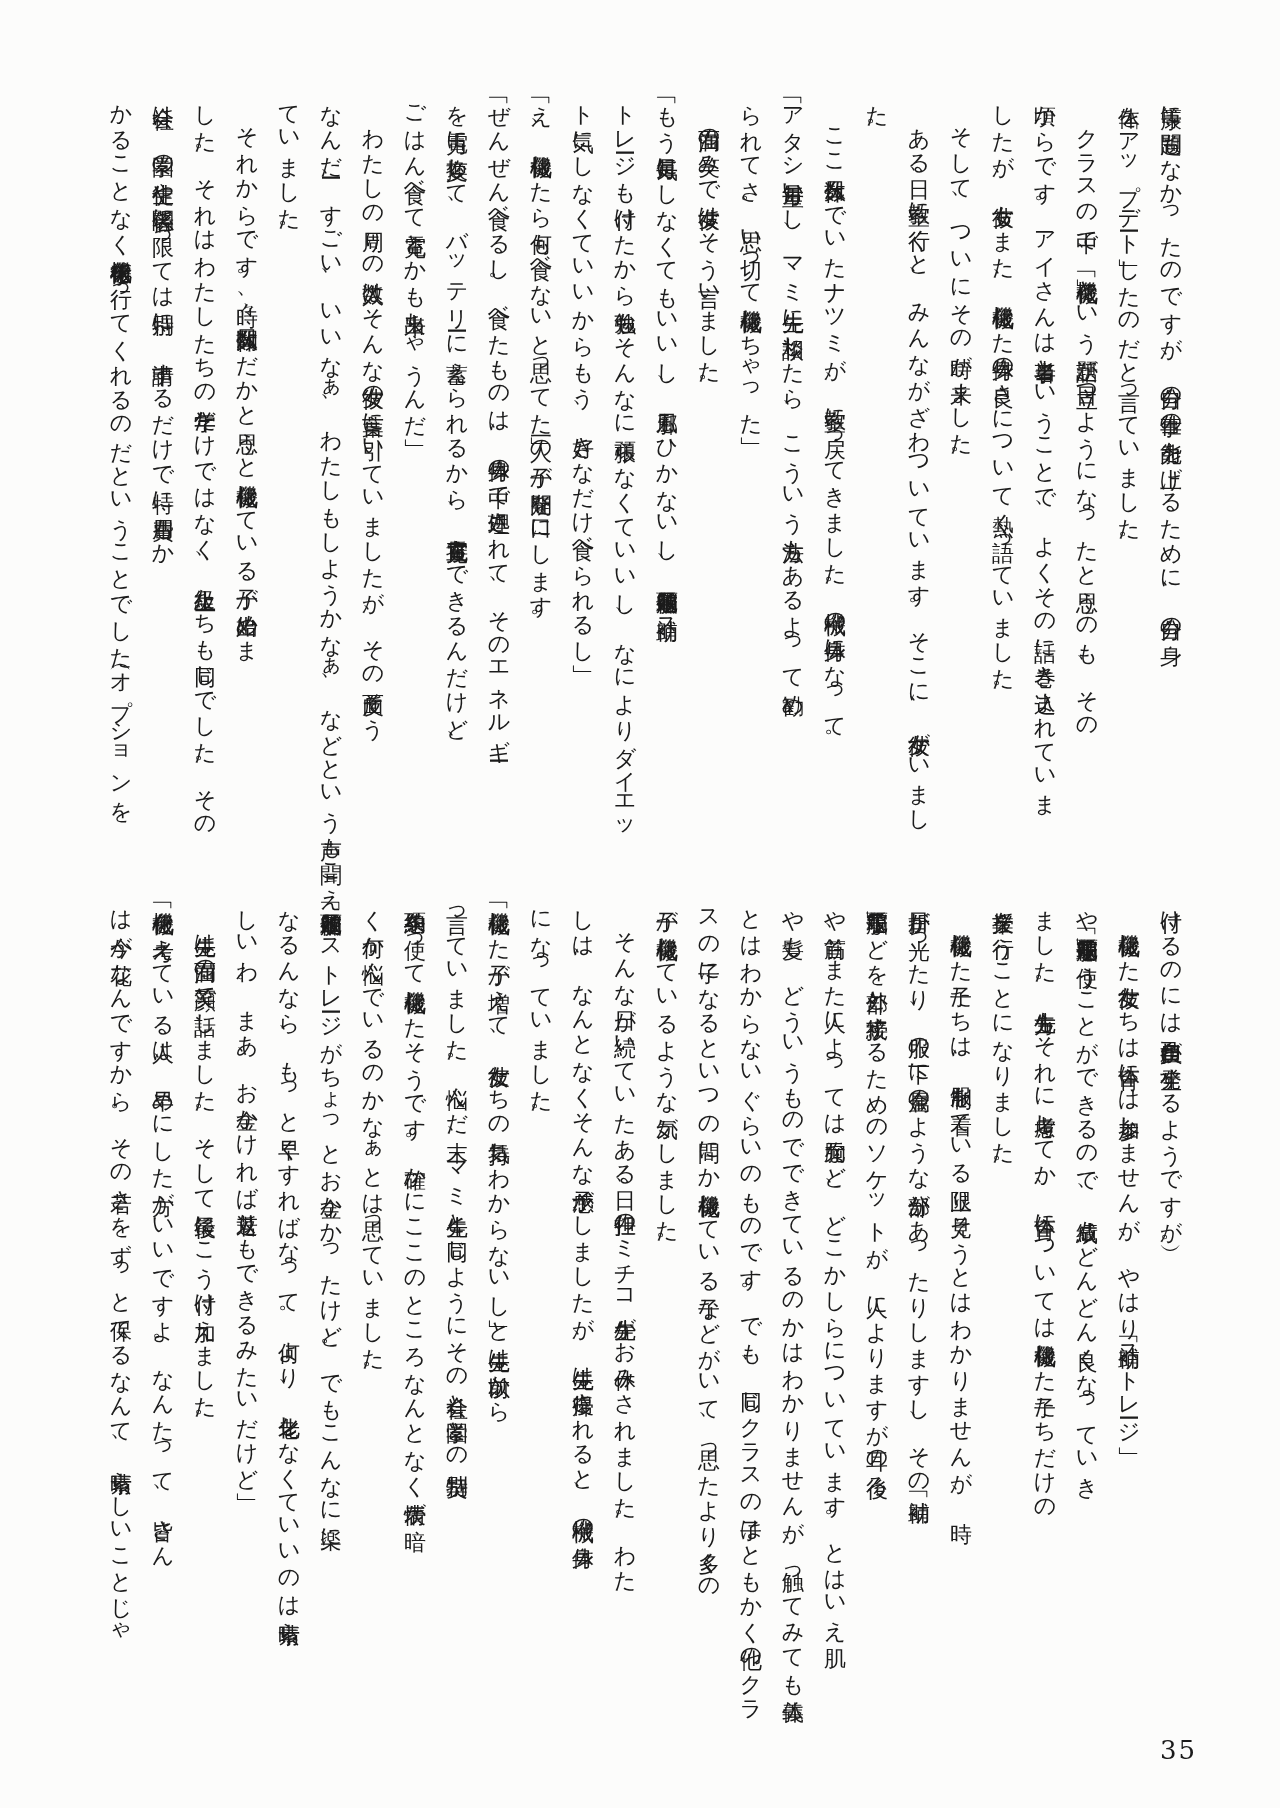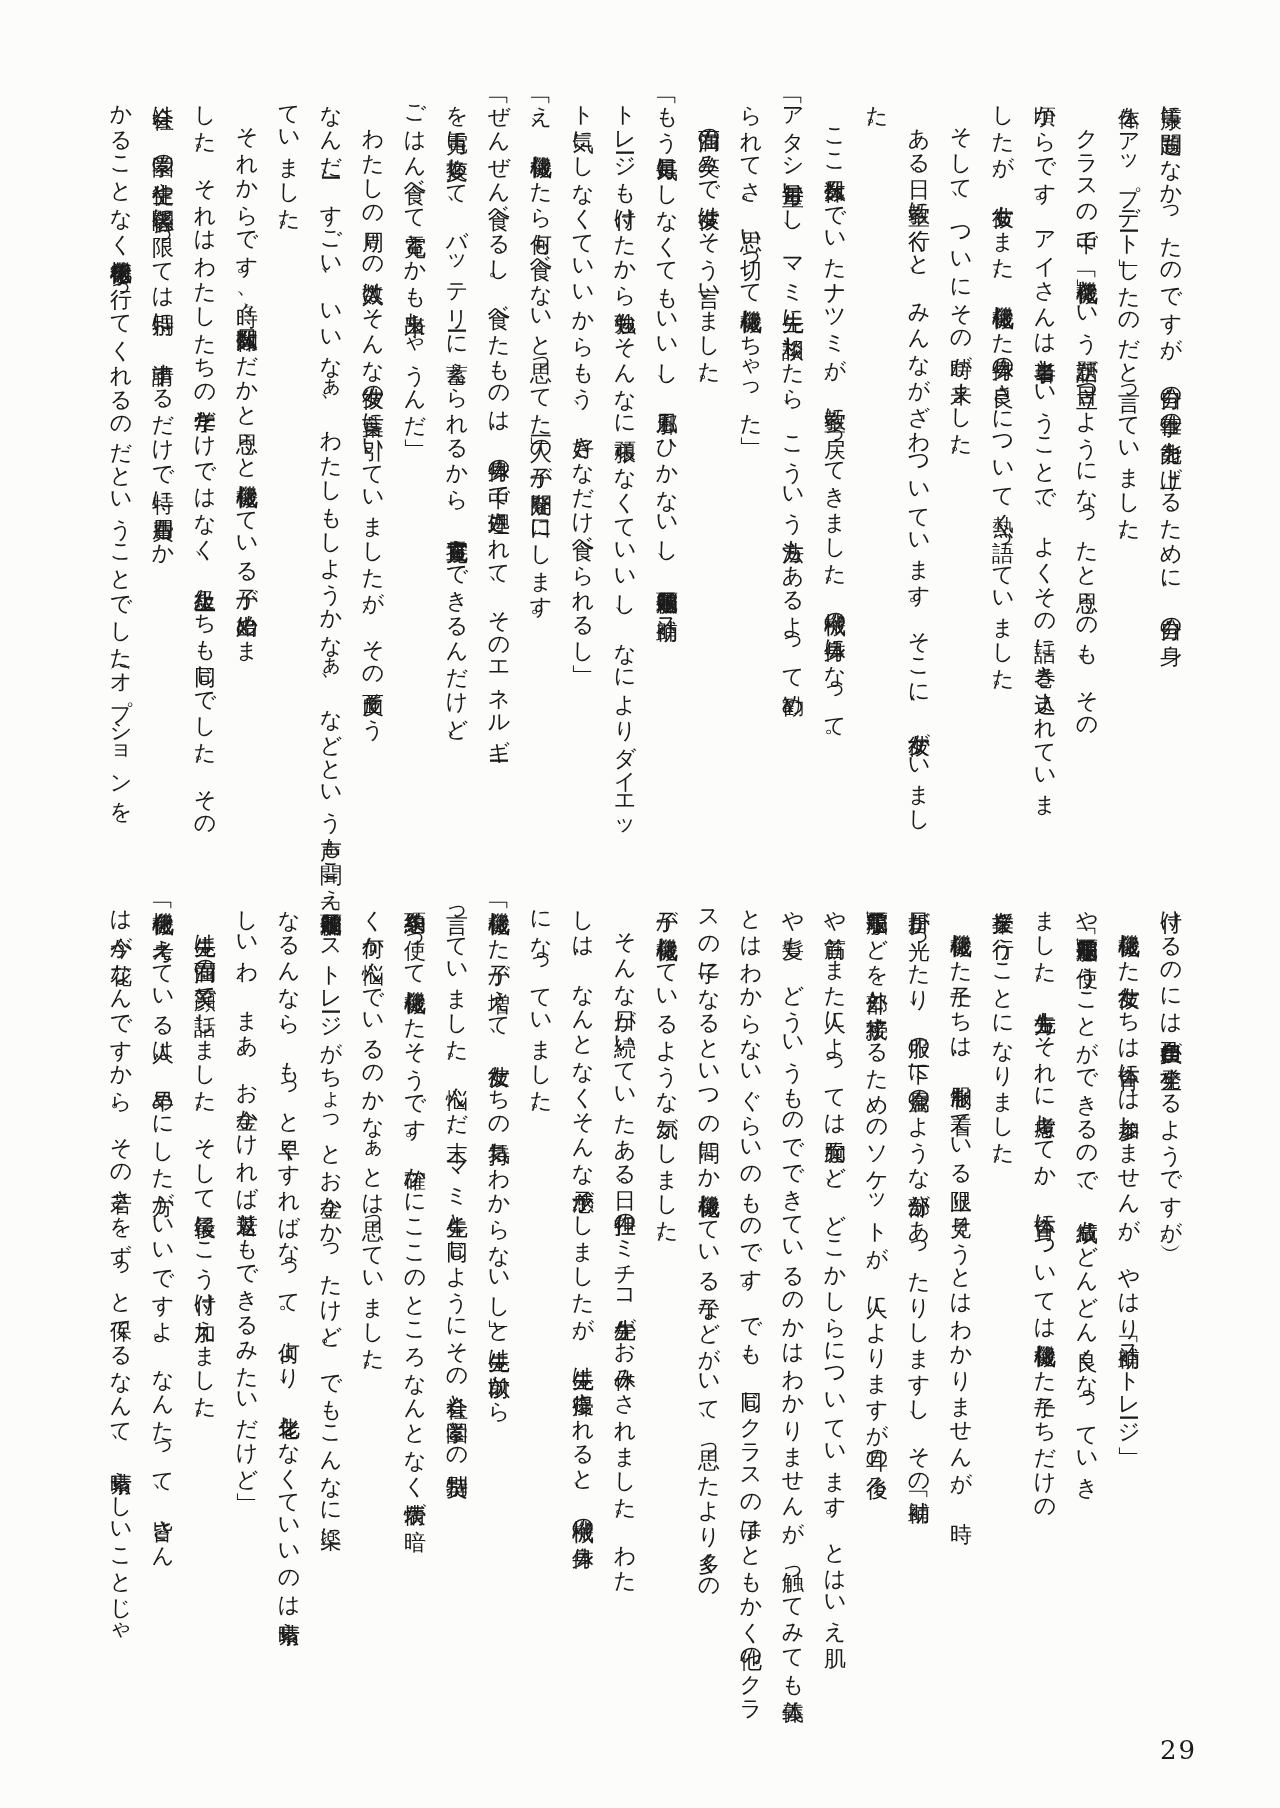--- a/index.html
+++ b/index.html
@@ -106,15 +106,15 @@
     <p>約条項を使って機械化したそうです。確かにここのところなんとなく表情が暗</p>
     <p>く何か悩んでいるのかなぁとは思っていました。</p>
     <p>「補助電子頭脳とストレージがちょっとお金かかったけど。でもこんなに楽に</p>
     <p>なるんなら、もっと早くすればなって。何より、老化しなくていいのは素晴ら</p>
     <p>しいわ。まあ、お金かければ若返りもできるみたいだけど」</p>
     <p>　先生は満面の笑顔で話しました。そして最後にこう付け加えました。</p>
     <p>「機械化を考えている人は、早めにした方がいいですよ。なんたって、皆さん</p>
     <p>は今が花なんですから。その若さをずっと保てるなんて、素晴らしいことじゃ</p>
   </div>
 
-  <div class="page-number">29</div>
+  <div class="page-number">35</div>
 
 </div>
 
 </body></html>

